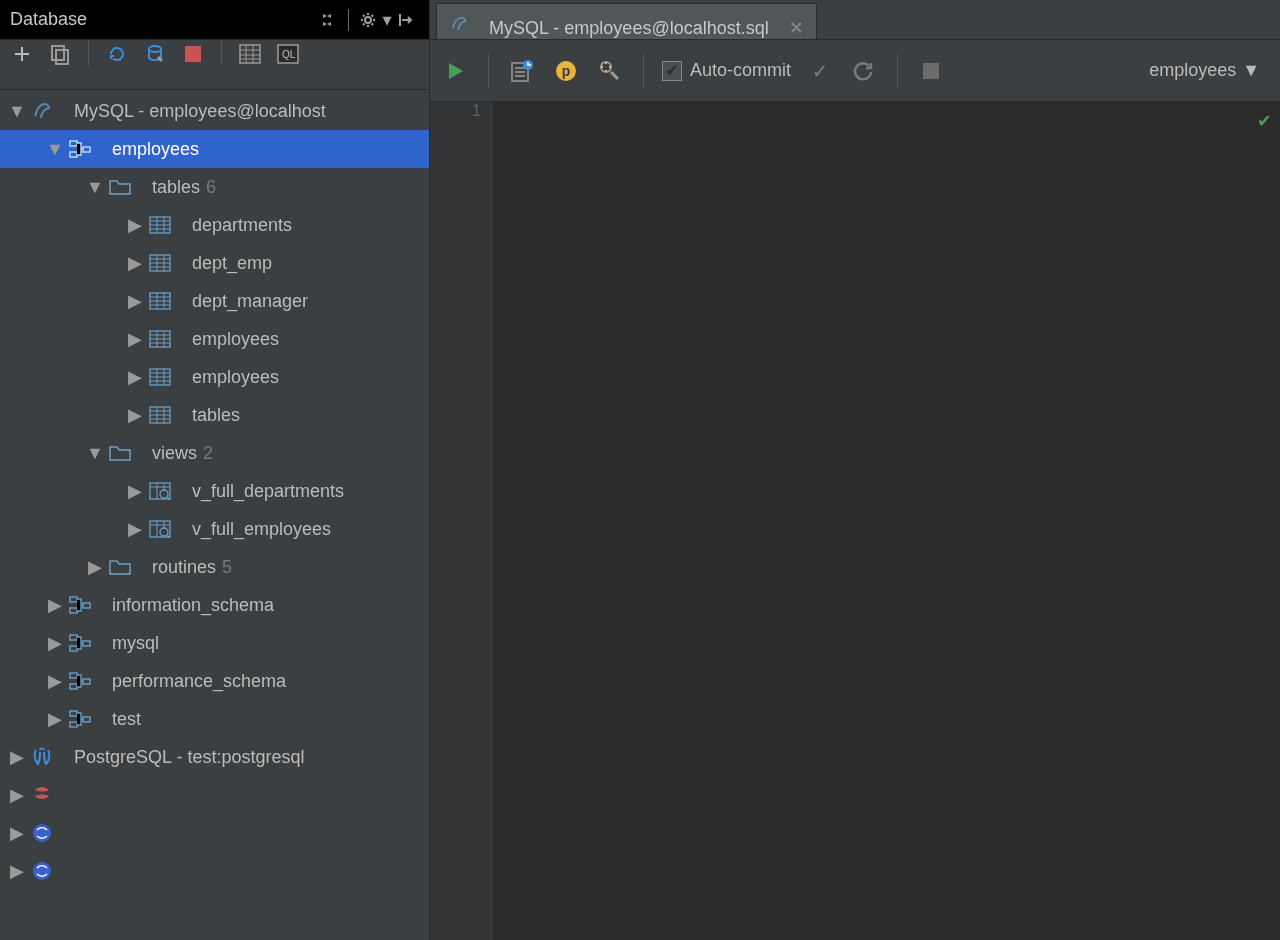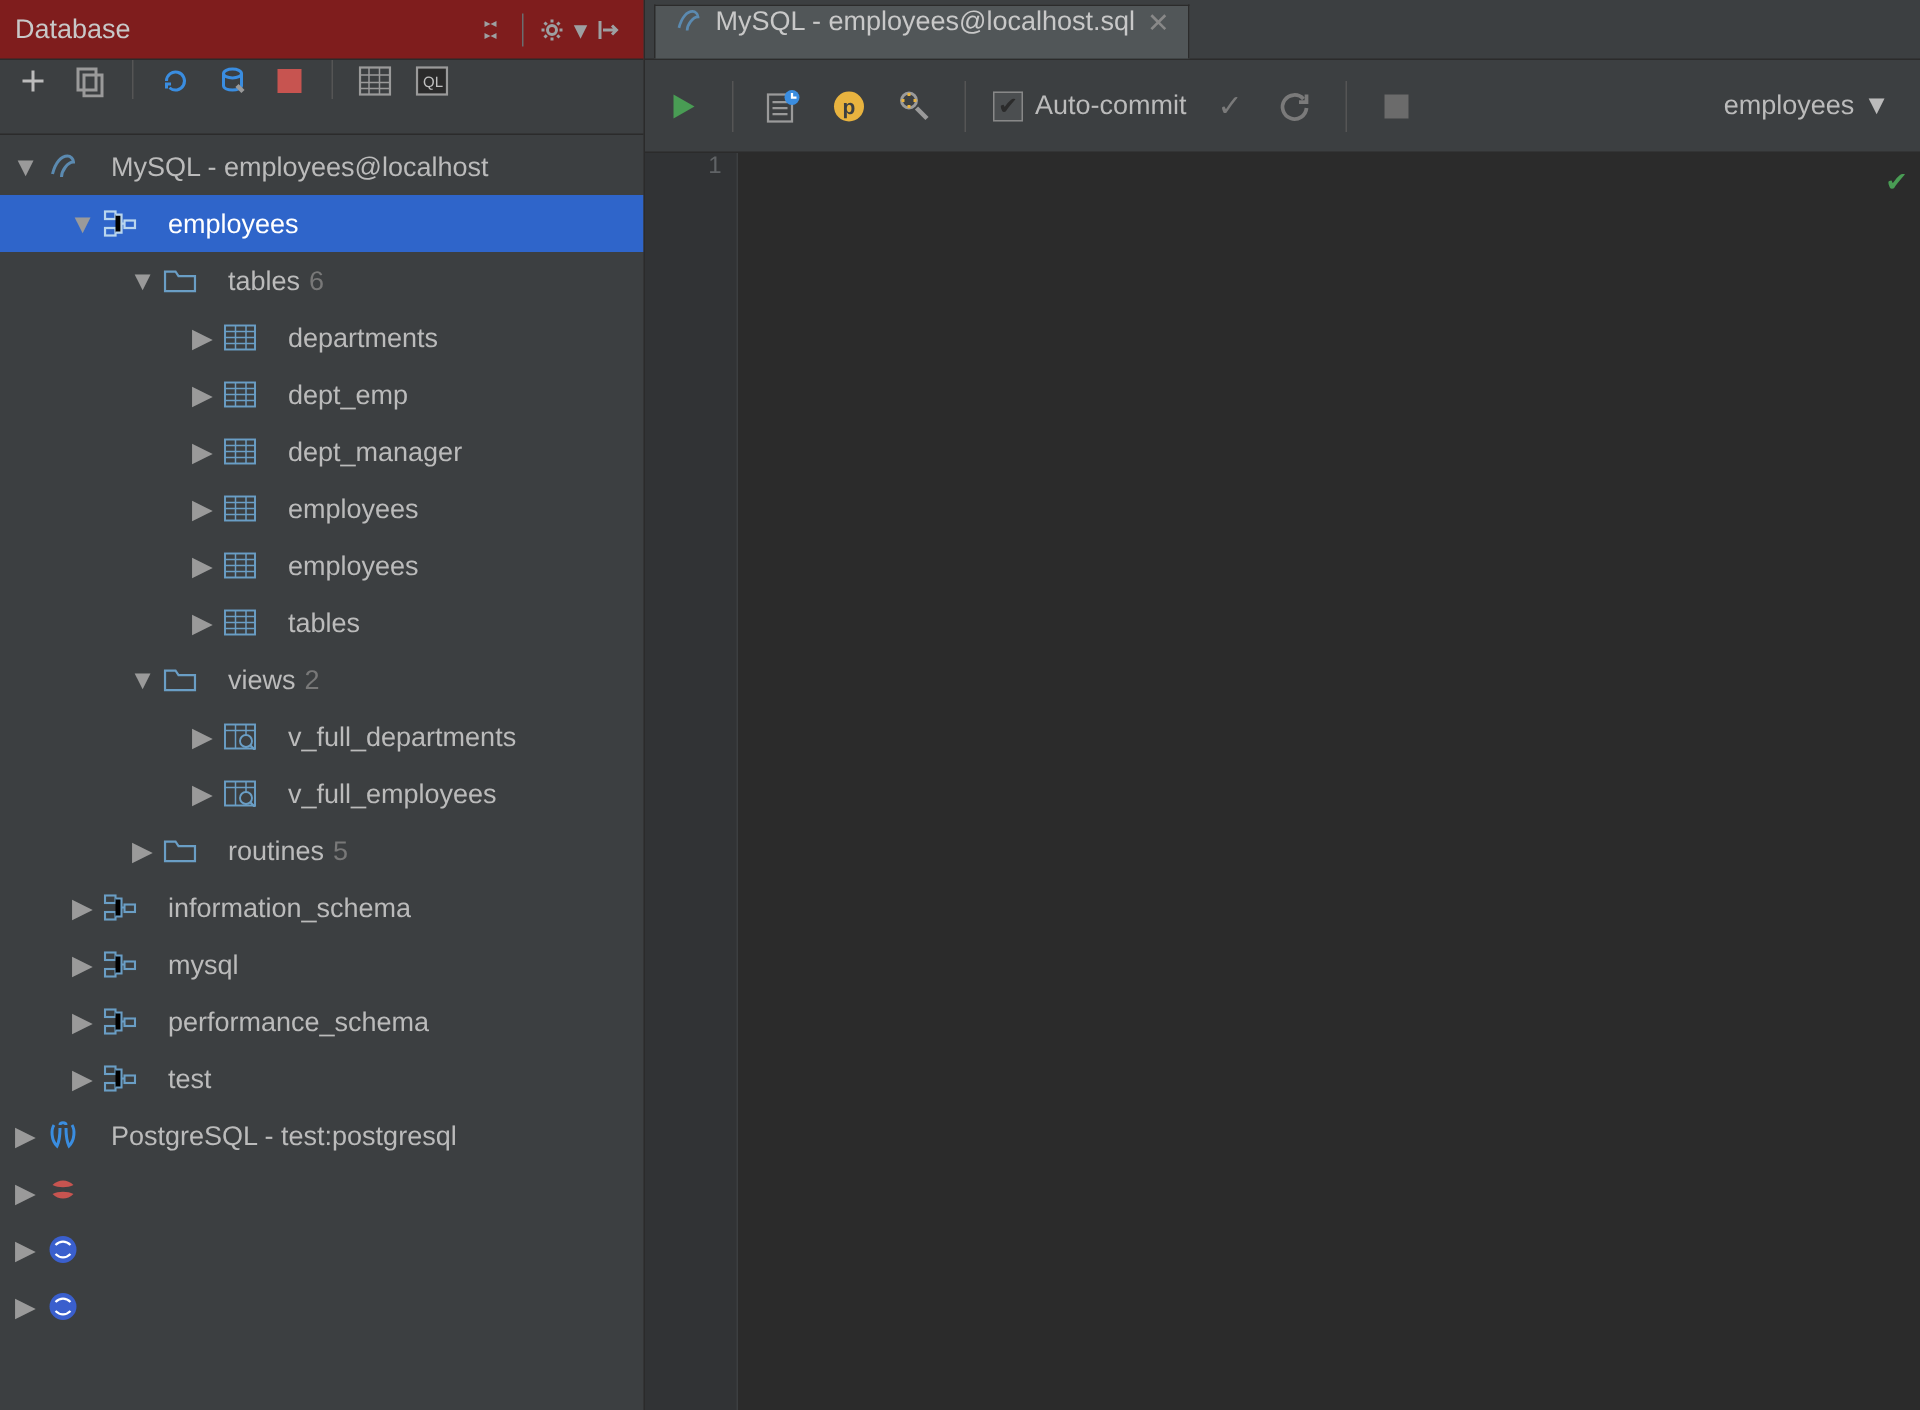--- a/index.html
+++ b/index.html
@@ -16,21 +16,21 @@
   .sidebar {
     width: 430px;
     height: 940px;
     background: #3c3f41;
     border-right: 1px solid #2b2b2b;
     display: flex;
     flex-direction: column;
   }
   .panel-header {
     height: 40px;
-    background: #7f1d1d;
+    background: #000000;
     display: flex;
     align-items: center;
     padding: 0 10px;
     border-bottom: 1px solid #2b2b2b;
     color: #c8c8c8;
   }
   .panel-header .title { flex: 1; }
   .hdr-icon {
     width: 26px; height: 26px;
     display: inline-flex;
@@ -110,23 +110,23 @@
     align-items: flex-end;
     padding-left: 6px;
     border-bottom: 1px solid #2b2b2b;
   }
   .tab {
     height: 36px;
     background: #515658;
     border: 1px solid #2b2b2b;
     border-bottom: none;
     display: flex;
-    align-items: flex-start;
+    align-items: flex-end;
     padding: 0 12px;
-    gap: 8px;
+    gap: 20px;
     color: #c8c8c8;
     cursor: pointer;
   }
   .tab .close { color: #888; cursor: pointer; }
   .editor-toolbar {
     height: 62px;
     display: flex;
     align-items: center;
     padding: 0 10px;
     gap: 14px;

